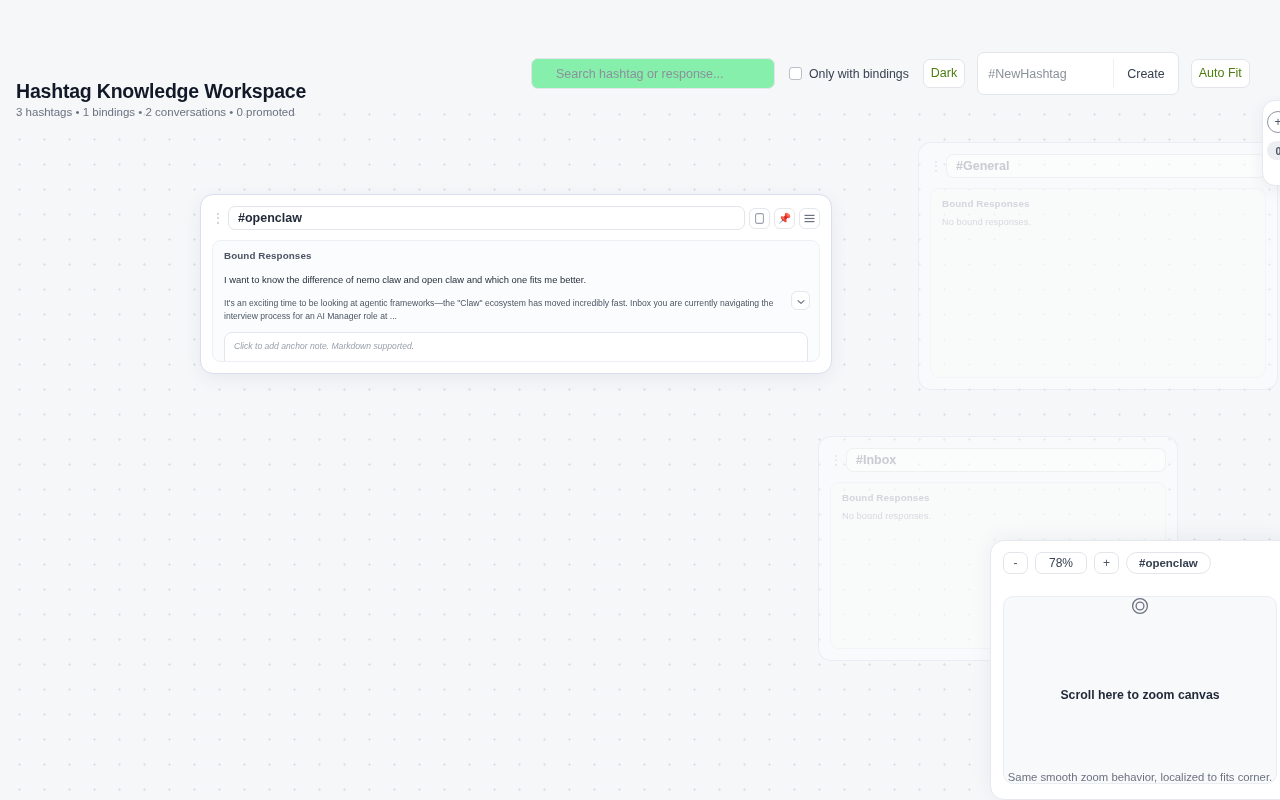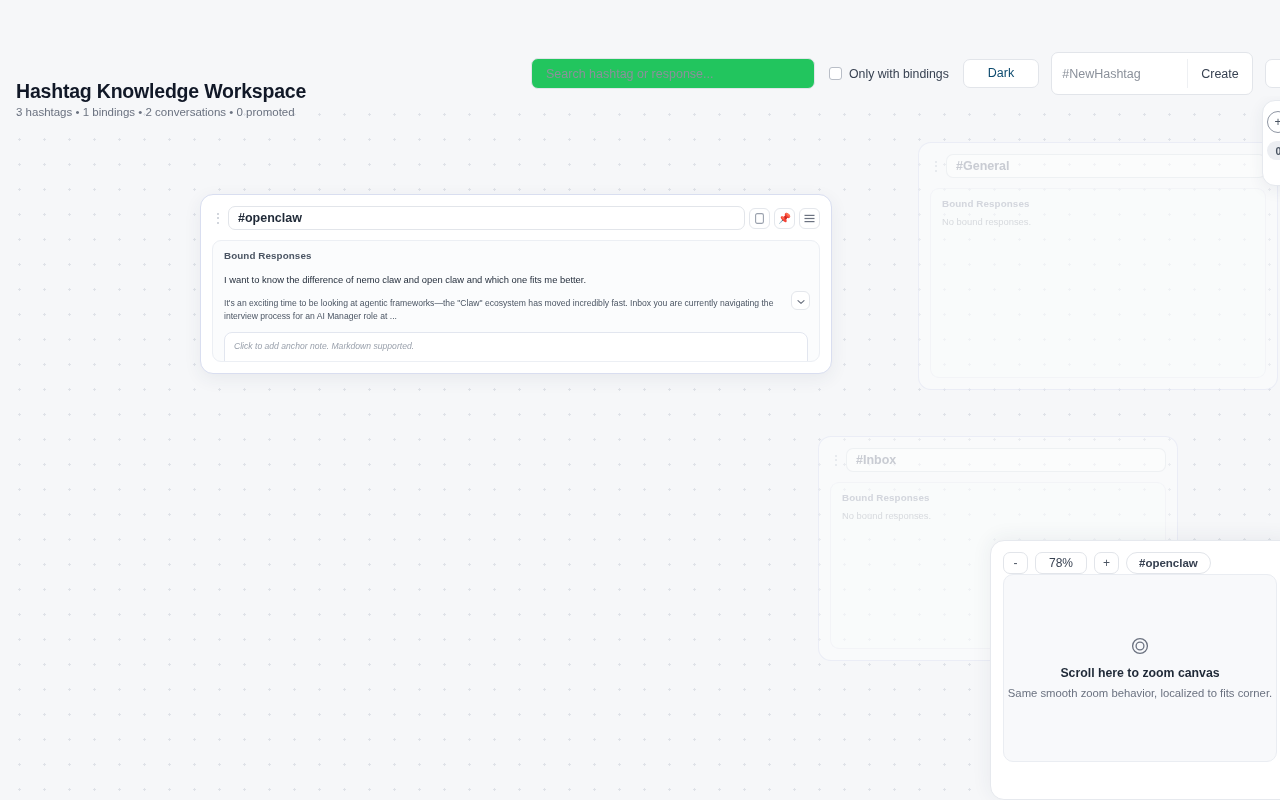--- a/index.html
+++ b/index.html
@@ -56,29 +56,29 @@
     position: absolute;
     left: 531px;
     top: 52px;
     display: flex;
     align-items: center;
     gap: 0;
     white-space: nowrap;
   }
 
   .search-input {
-    width: 284px;
+    width: 244px;
     height: 31px;
     border: 1px solid #e2e5ea;
     border-radius: 7px;
-    background: #22c55e;
+    background: #86efac;
     font-family: "Liberation Sans", sans-serif;
     font-size: 12.5px;
     color: #374151;
-    padding: 0 14px;
+    padding: 0 24px;
     outline: none;
   }
   .search-input::placeholder { color: #8b919b; }
 
   .bindings-filter {
     display: flex;
     align-items: center;
     gap: 7px;
     margin-left: 14px;
     font-size: 12.3px;
@@ -95,22 +95,22 @@
     flex: 0 0 auto;
   }
 
   .btn {
     height: 29px;
     border: 1px solid #e2e5ea;
     border-radius: 7px;
     background: #ffffff;
     font-family: "Liberation Sans", sans-serif;
     font-size: 12.5px;
-    color: #0c4a6e;
-    padding: 0 24px;
+    color: #4d7c0f;
+    padding: 0 7px;
     cursor: pointer;
     line-height: 27px;
   }
 
   .btn-dark { margin-left: 14px; }
 
   .create-group {
     display: flex;
     align-items: center;
     margin-left: 12px;
@@ -440,30 +440,29 @@
     background: #fff;
     font-size: 11.5px;
     font-weight: bold;
     color: #374151;
     display: flex;
     align-items: center;
     padding: 0 12px;
   }
 
   .zoom-surface {
-    margin-top: 0;
+    margin-top: 22px;
     height: 188px;
     border: 1px solid #eaedf2;
     border-radius: 10px;
     background: #f8f9fb;
     display: flex;
     flex-direction: column;
     align-items: center;
-    justify-content: center;
-    gap: 7px;
+    justify-content: space-between;
   }
 
   .zoom-title {
     font-size: 12.3px;
     font-weight: bold;
     color: #1f2937;
   }
 
   .zoom-sub {
     font-size: 11.3px;

